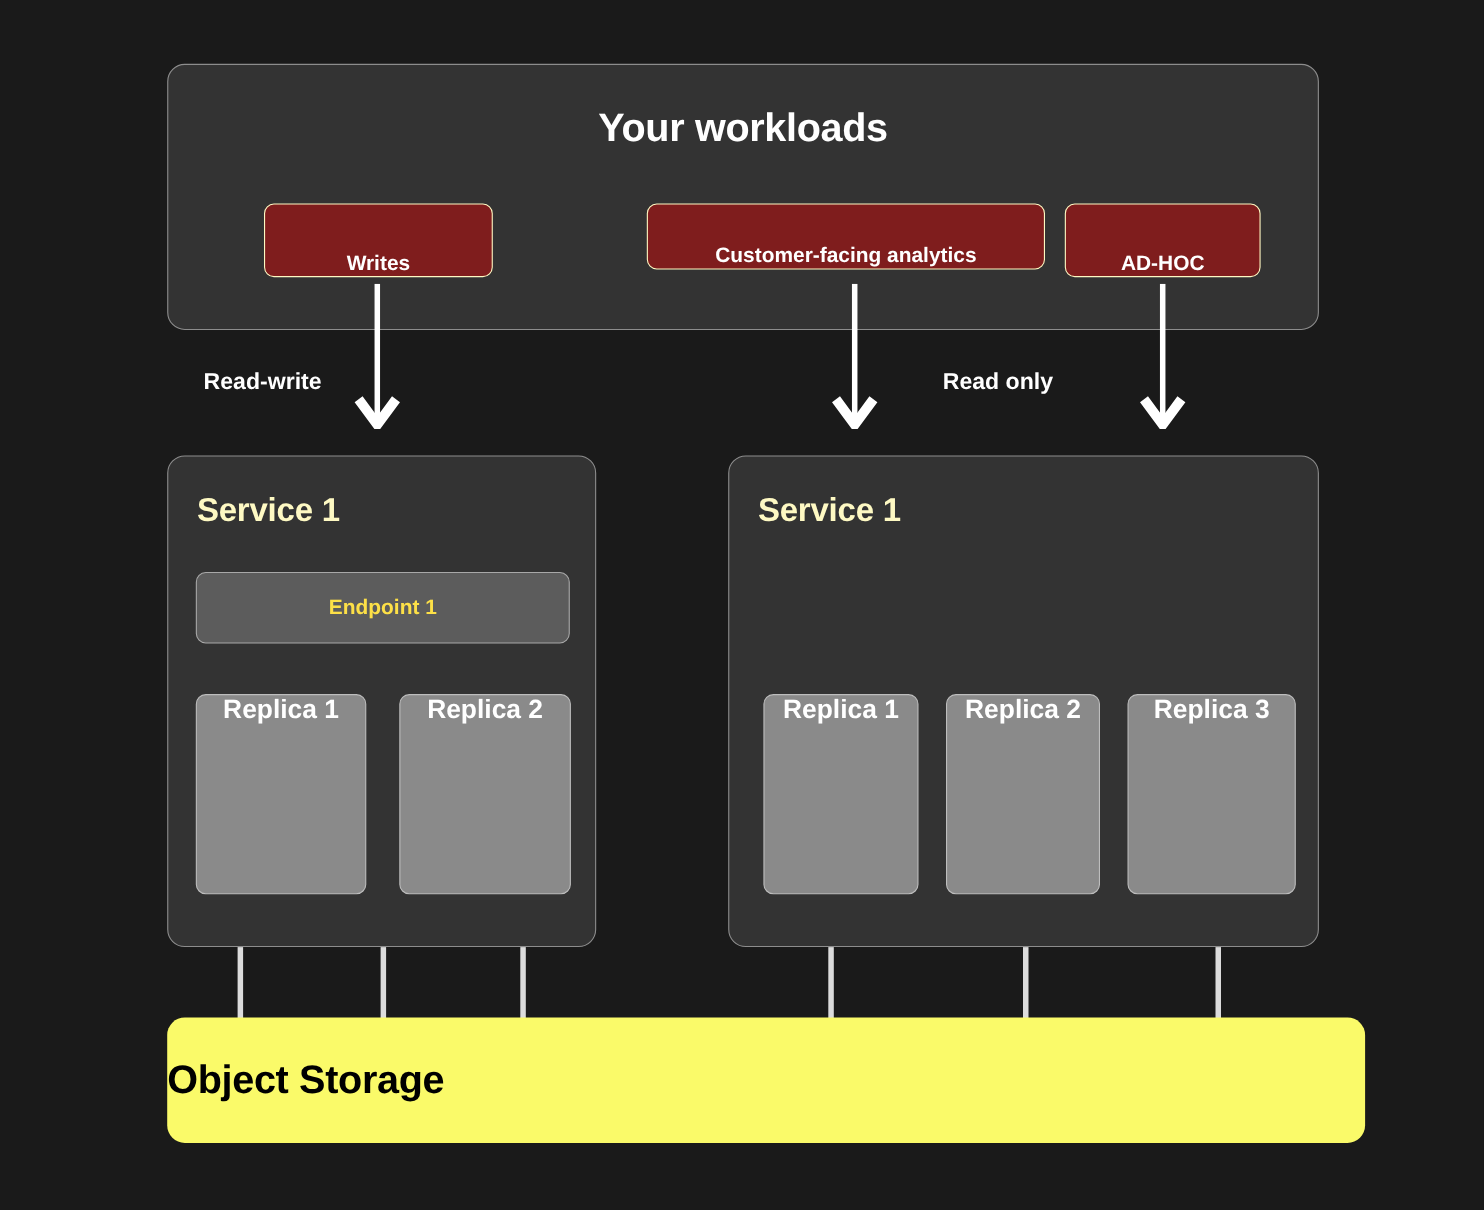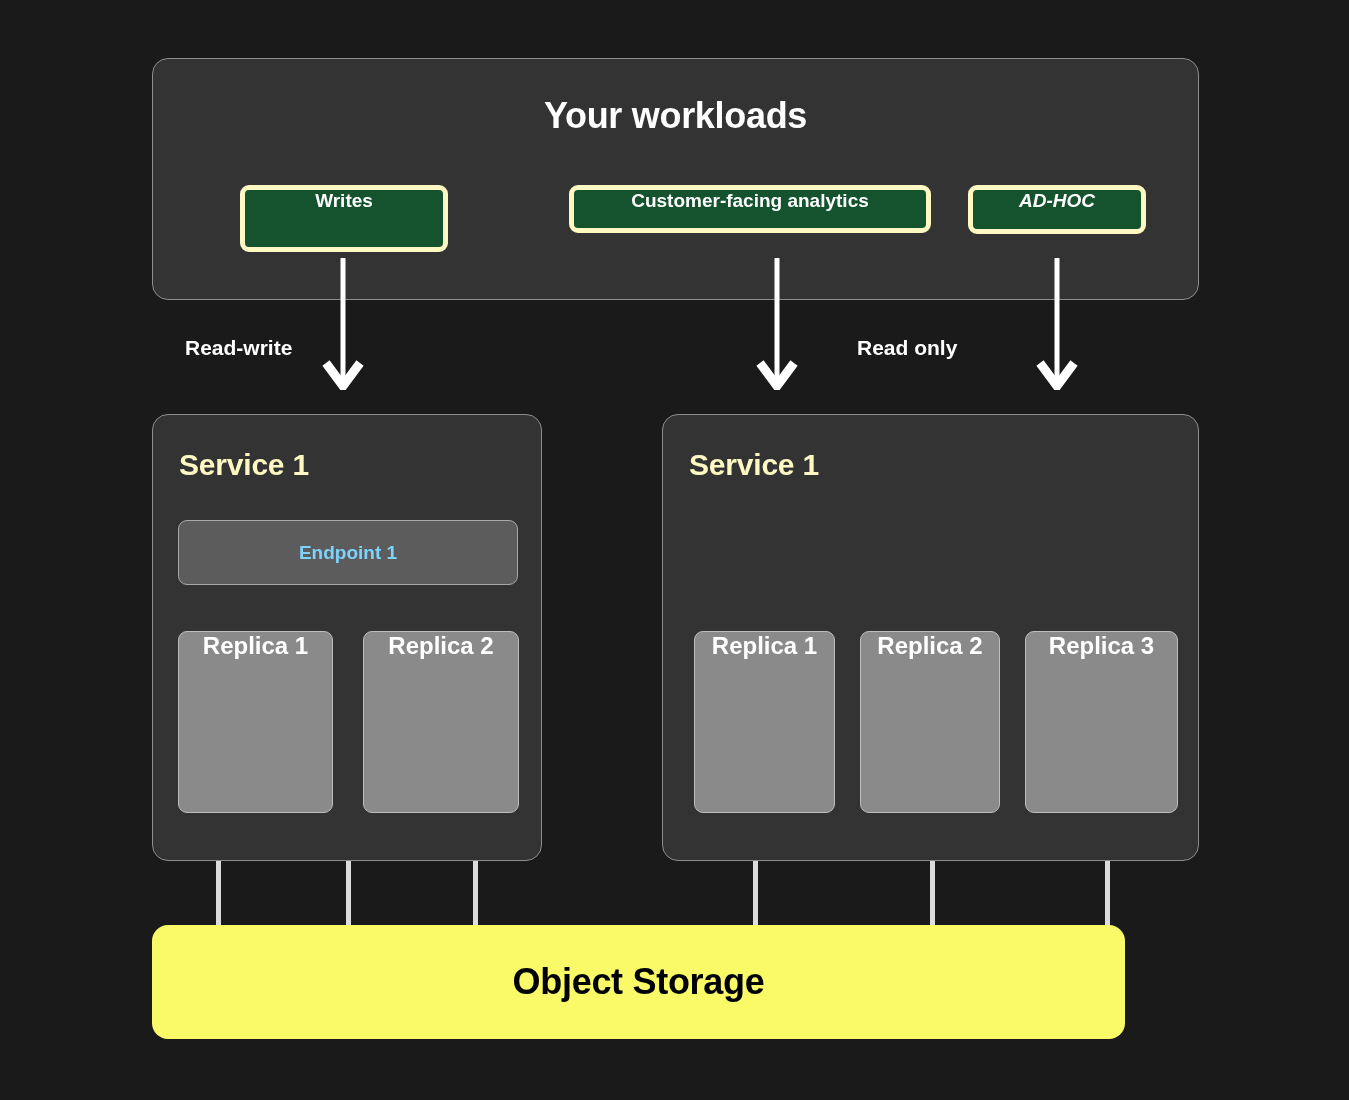--- a/index.html
+++ b/index.html
@@ -40,36 +40,36 @@
     text-align: center;
     color: #ffffff;
     font-size: 36px;
     font-weight: bold;
     letter-spacing: -0.3px;
   }
 
   
   .chip {
     position: absolute;
-    background: #14532d;
-    border: 5px solid #fef9c3;
+    background: #7f1d1d;
+    border: 1px solid #fef9c3;
     border-radius: 9px;
     box-sizing: border-box;
     color: #ffffff;
     font-size: 19px;
     font-weight: bold;
     display: flex;
-    align-items: flex-start;
+    align-items: flex-end;
     justify-content: center;
     text-align: center;
   }
 
   #chip-writes     { left: 240px; top: 185px; width: 208px; height: 67px; }
-  #chip-analytics  { left: 569px; top: 185px; width: 362px; height: 48px; }
-  #chip-adhoc      { left: 968px; top: 185px; width: 178px; height: 49px; font-style: italic; }
+  #chip-analytics  { left: 588px; top: 185px; width: 362px; height: 60px; }
+  #chip-adhoc      { left: 968px; top: 185px; width: 178px; height: 67px; }
 
   
   .arrow {
     position: absolute;
     width: 46px;
     height: 132px;
     pointer-events: none;
   }
   #arrow-writes    { left: 320px; top: 258px; }
   #arrow-analytics { left: 754px; top: 258px; }
@@ -99,21 +99,21 @@
     font-weight: bold;
     letter-spacing: -0.2px;
   }
 
   .endpoint {
     position: absolute;
     background: #5c5c5c;
     border: 1px solid #a8a8a8;
     border-radius: 9px;
     box-sizing: border-box;
-    color: #7dd3fc;
+    color: #fde047;
     font-size: 19px;
     font-weight: bold;
     display: flex;
     align-items: center;
     justify-content: center;
   }
   #endpoint1 { left: 178px; top: 520px; width: 340px; height: 65px; }
   #endpoint2 { left: 694px; top: 520px; width: 471px; height: 65px; }
 
   .replica {
@@ -143,28 +143,27 @@
     width: 5px;
     height: 67px;
     background: #dcdcdc;
   }
 
   
   #object-storage {
     position: absolute;
     left: 152px;
     top: 925px;
-    width: 973px;
+    width: 1089px;
     height: 114px;
     background: #fafa69;
     border-radius: 16px;
     box-sizing: border-box;
     display: flex;
     align-items: center;
-    justify-content: center;
     color: #000000;
     font-size: 36px;
     font-weight: bold;
     letter-spacing: -0.3px;
   }
 </style>
 </head>
 <body>
 
 <div id="canvas">

